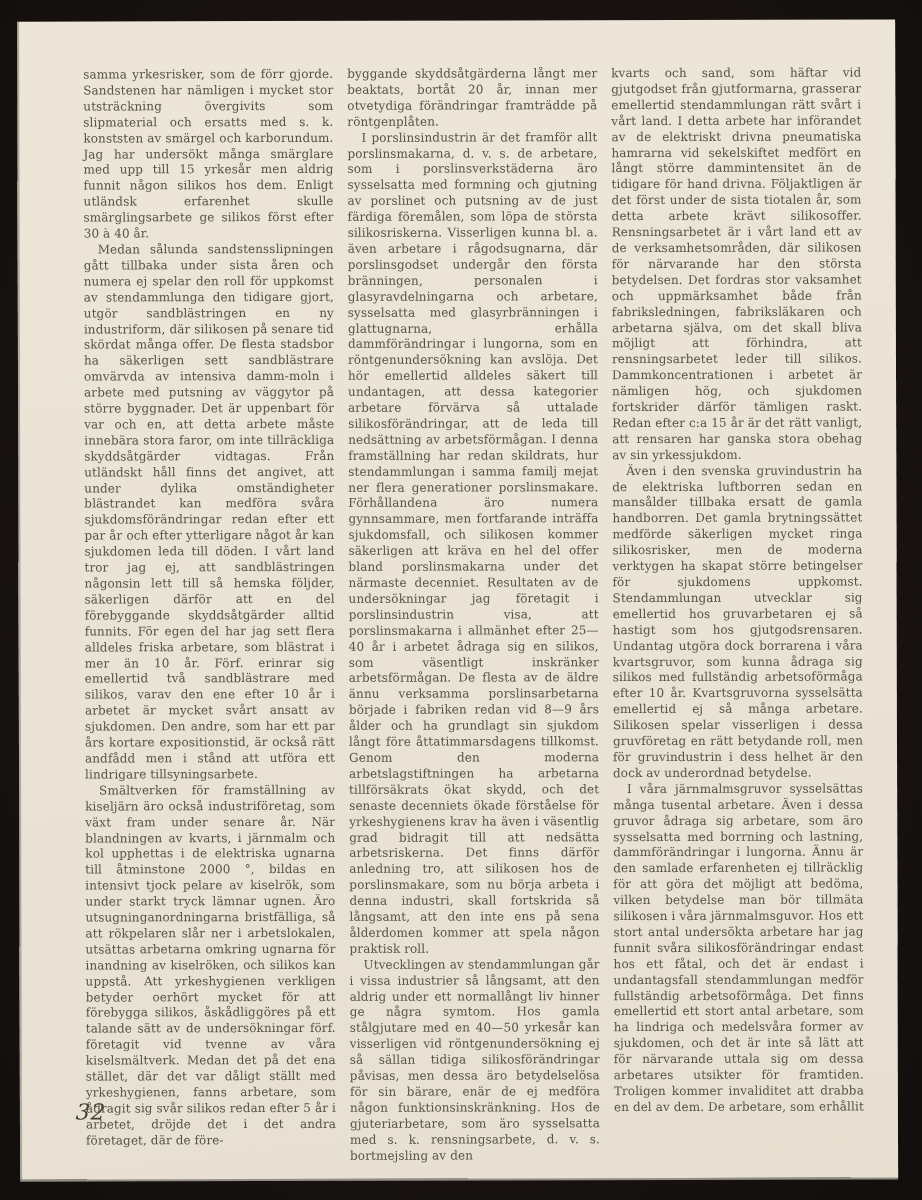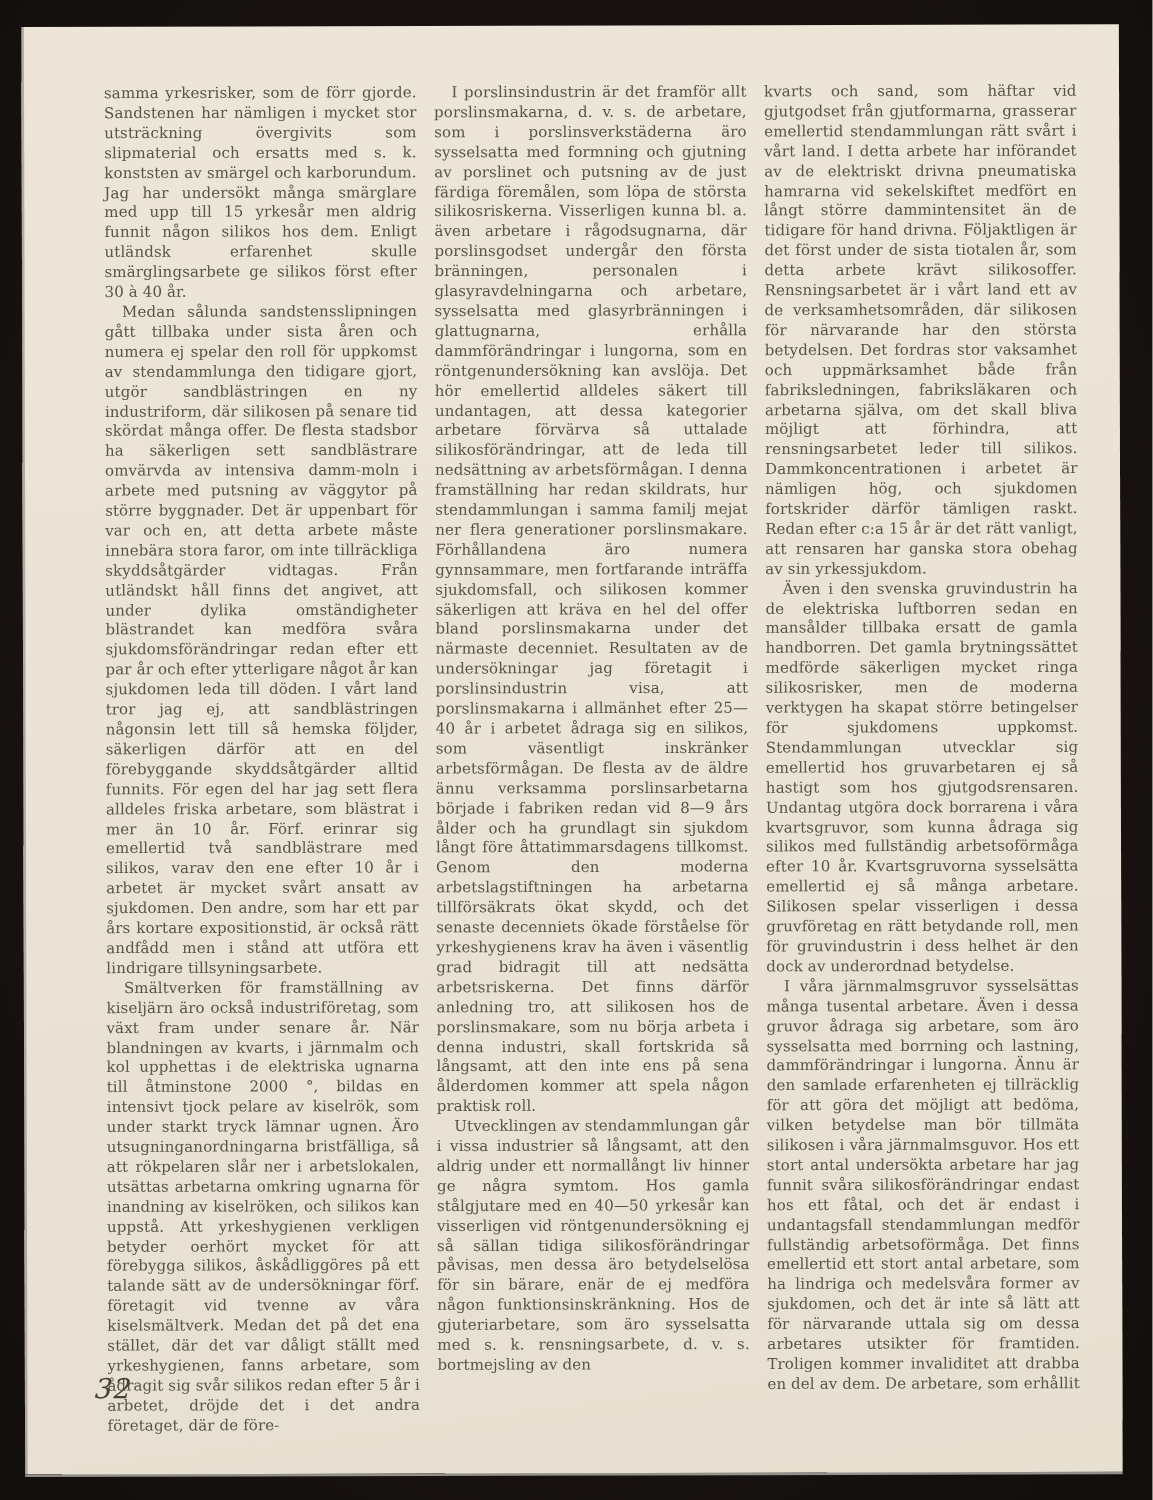--- a/index.html
+++ b/index.html
@@ -72,20 +72,21 @@
 
 <div class="scan-frame">
   <div class="page">
     <div class="text-area">
       <div class="column">
           <p class="">samma yrkesrisker, som de förr gjorde. Sandstenen har nämligen i mycket stor utsträckning övergivits som slipmaterial och ersatts med s. k. konststen av smärgel och karborundum. Jag har undersökt många smärglare med upp till 15 yrkesår men aldrig funnit någon silikos hos dem. Enligt utländsk erfarenhet skulle smärglingsarbete ge silikos först efter 30 à 40 år.</p>
           <p class="indent">Medan sålunda sandstensslipningen gått tillbaka under sista åren och numera ej spelar den roll för uppkomst av stendammlunga den tidigare gjort, utgör sandblästringen en ny industriform, där silikosen på senare tid skördat många offer. De flesta stadsbor ha säkerligen sett sandblästrare omvärvda av intensiva damm-moln i arbete med putsning av väggytor på större byggnader. Det är uppenbart för var och en, att detta arbete måste innebära stora faror, om inte tillräckliga skyddsåtgärder vidtagas. Från utländskt håll finns det angivet, att under dylika omständigheter blästrandet kan medföra svåra sjukdomsförändringar redan efter ett par år och efter ytterligare något år kan sjukdomen leda till döden. I vårt land tror jag ej, att sandblästringen någonsin lett till så hemska följder, säkerligen därför att en del förebyggande skyddsåtgärder alltid funnits. För egen del har jag sett flera alldeles friska arbetare, som blästrat i mer än 10 år. Förf. erinrar sig emellertid två sandblästrare med silikos, varav den ene efter 10 år i arbetet är mycket svårt ansatt av sjukdomen. Den andre, som har ett par års kortare expositionstid, är också rätt andfådd men i stånd att utföra ett lindrigare tillsyningsarbete.</p>
           <p class="indent">Smältverken för framställning av kiseljärn äro också industriföretag, som växt fram under senare år. När blandningen av kvarts, i järnmalm och kol upphettas i de elektriska ugnarna till åtminstone 2000 °, bildas en intensivt tjock pelare av kiselrök, som under starkt tryck lämnar ugnen. Äro utsugninganordningarna bristfälliga, så att rökpelaren slår ner i arbetslokalen, utsättas arbetarna omkring ugnarna för inandning av kiselröken, och silikos kan uppstå. Att yrkeshygienen verkligen betyder oerhört mycket för att förebygga silikos, åskådliggöres på ett talande sätt av de undersökningar förf. företagit vid tvenne av våra kiselsmältverk. Medan det på det ena stället, där det var dåligt ställt med yrkeshygienen, fanns arbetare, som ådragit sig svår silikos redan efter 5 år i arbetet, dröjde det i det andra företaget, där de före-</p>
         </div>
       <div class="column">
+          <p class="">byggande skyddsåtgärderna långt mer beaktats, bortåt 20 år, innan mer otvetydiga förändringar framträdde på röntgenplåten.</p>
           <p class="indent">I porslinsindustrin är det framför allt porslinsmakarna, d. v. s. de arbetare, som i porslinsverkstäderna äro sysselsatta med formning och gjutning av porslinet och putsning av de just färdiga föremålen, som löpa de största silikosriskerna. Visserligen kunna bl. a. även arbetare i rågodsugnarna, där porslinsgodset undergår den första bränningen, personalen i glasyravdelningarna och arbetare, sysselsatta med glasyrbränningen i glattugnarna, erhålla dammförändringar i lungorna, som en röntgenundersökning kan avslöja. Det hör emellertid alldeles säkert till undantagen, att dessa kategorier arbetare förvärva så uttalade silikosförändringar, att de leda till nedsättning av arbetsförmågan. I denna framställning har redan skildrats, hur stendammlungan i samma familj mejat ner flera generationer porslinsmakare. Förhållandena äro numera gynnsammare, men fortfarande inträffa sjukdomsfall, och silikosen kommer säkerligen att kräva en hel del offer bland porslinsmakarna under det närmaste decenniet. Resultaten av de undersökningar jag företagit i porslinsindustrin visa, att porslinsmakarna i allmänhet efter 25—40 år i arbetet ådraga sig en silikos, som väsentligt inskränker arbetsförmågan. De flesta av de äldre ännu verksamma porslinsarbetarna började i fabriken redan vid 8—9 års ålder och ha grundlagt sin sjukdom långt före åttatimmarsdagens tillkomst. Genom den moderna arbetslagstiftningen ha arbetarna tillförsäkrats ökat skydd, och det senaste decenniets ökade förståelse för yrkeshygienens krav ha även i väsentlig grad bidragit till att nedsätta arbetsriskerna. Det finns därför anledning tro, att silikosen hos de porslinsmakare, som nu börja arbeta i denna industri, skall fortskrida så långsamt, att den inte ens på sena ålderdomen kommer att spela någon praktisk roll.</p>
           <p class="indent">Utvecklingen av stendammlungan går i vissa industrier så långsamt, att den aldrig under ett normallångt liv hinner ge några symtom. Hos gamla stålgjutare med en 40—50 yrkesår kan visserligen vid röntgenundersökning ej så sällan tidiga silikosförändringar påvisas, men dessa äro betydelselösa för sin bärare, enär de ej medföra någon funktionsinskränkning. Hos de gjuteriarbetare, som äro sysselsatta med s. k. rensningsarbete, d. v. s. bortmejsling av den</p>
         </div>
       <div class="column">
           <p class="">kvarts och sand, som häftar vid gjutgodset från gjutformarna, grasserar emellertid stendammlungan rätt svårt i vårt land. I detta arbete har införandet av de elektriskt drivna pneumatiska hamrarna vid sekelskiftet medfört en långt större dammintensitet än de tidigare för hand drivna. Följaktligen är det först under de sista tiotalen år, som detta arbete krävt silikosoffer. Rensningsarbetet är i vårt land ett av de verksamhetsområden, där silikosen för närvarande har den största betydelsen. Det fordras stor vaksamhet och uppmärksamhet både från fabriksledningen, fabriksläkaren och arbetarna själva, om det skall bliva möjligt att förhindra, att rensningsarbetet leder till silikos. Dammkoncentrationen i arbetet är nämligen hög, och sjukdomen fortskrider därför tämligen raskt. Redan efter c:a 15 år är det rätt vanligt, att rensaren har ganska stora obehag av sin yrkessjukdom.</p>
           <p class="indent">Även i den svenska gruvindustrin ha de elektriska luftborren sedan en mansålder tillbaka ersatt de gamla handborren. Det gamla brytningssättet medförde säkerligen mycket ringa silikosrisker, men de moderna verktygen ha skapat större betingelser för sjukdomens uppkomst. Stendammlungan utvecklar sig emellertid hos gruvarbetaren ej så hastigt som hos gjutgodsrensaren. Undantag utgöra dock borrarena i våra kvartsgruvor, som kunna ådraga sig silikos med fullständig arbetsoförmåga efter 10 år. Kvartsgruvorna sysselsätta emellertid ej så många arbetare. Silikosen spelar visserligen i dessa gruvföretag en rätt betydande roll, men för gruvindustrin i dess helhet är den dock av underordnad betydelse.</p>
           <p class="indent">I våra järnmalmsgruvor sysselsättas många tusental arbetare. Även i dessa gruvor ådraga sig arbetare, som äro sysselsatta med borrning och lastning, dammförändringar i lungorna. Ännu är den samlade erfarenheten ej tillräcklig för att göra det möjligt att bedöma, vilken betydelse man bör tillmäta silikosen i våra järnmalmsguvor. Hos ett stort antal undersökta arbetare har jag funnit svåra silikosförändringar endast hos ett fåtal, och det är endast i undantagsfall stendammlungan medför fullständig arbetsoförmåga. Det finns emellertid ett stort antal arbetare, som ha lindriga och medelsvåra former av sjukdomen, och det är inte så lätt att för närvarande uttala sig om dessa arbetares utsikter för framtiden. Troligen kommer invaliditet att drabba en del av dem. De arbetare, som erhållit</p>
         </div>
     </div>
     <div class="page-number">32</div>

